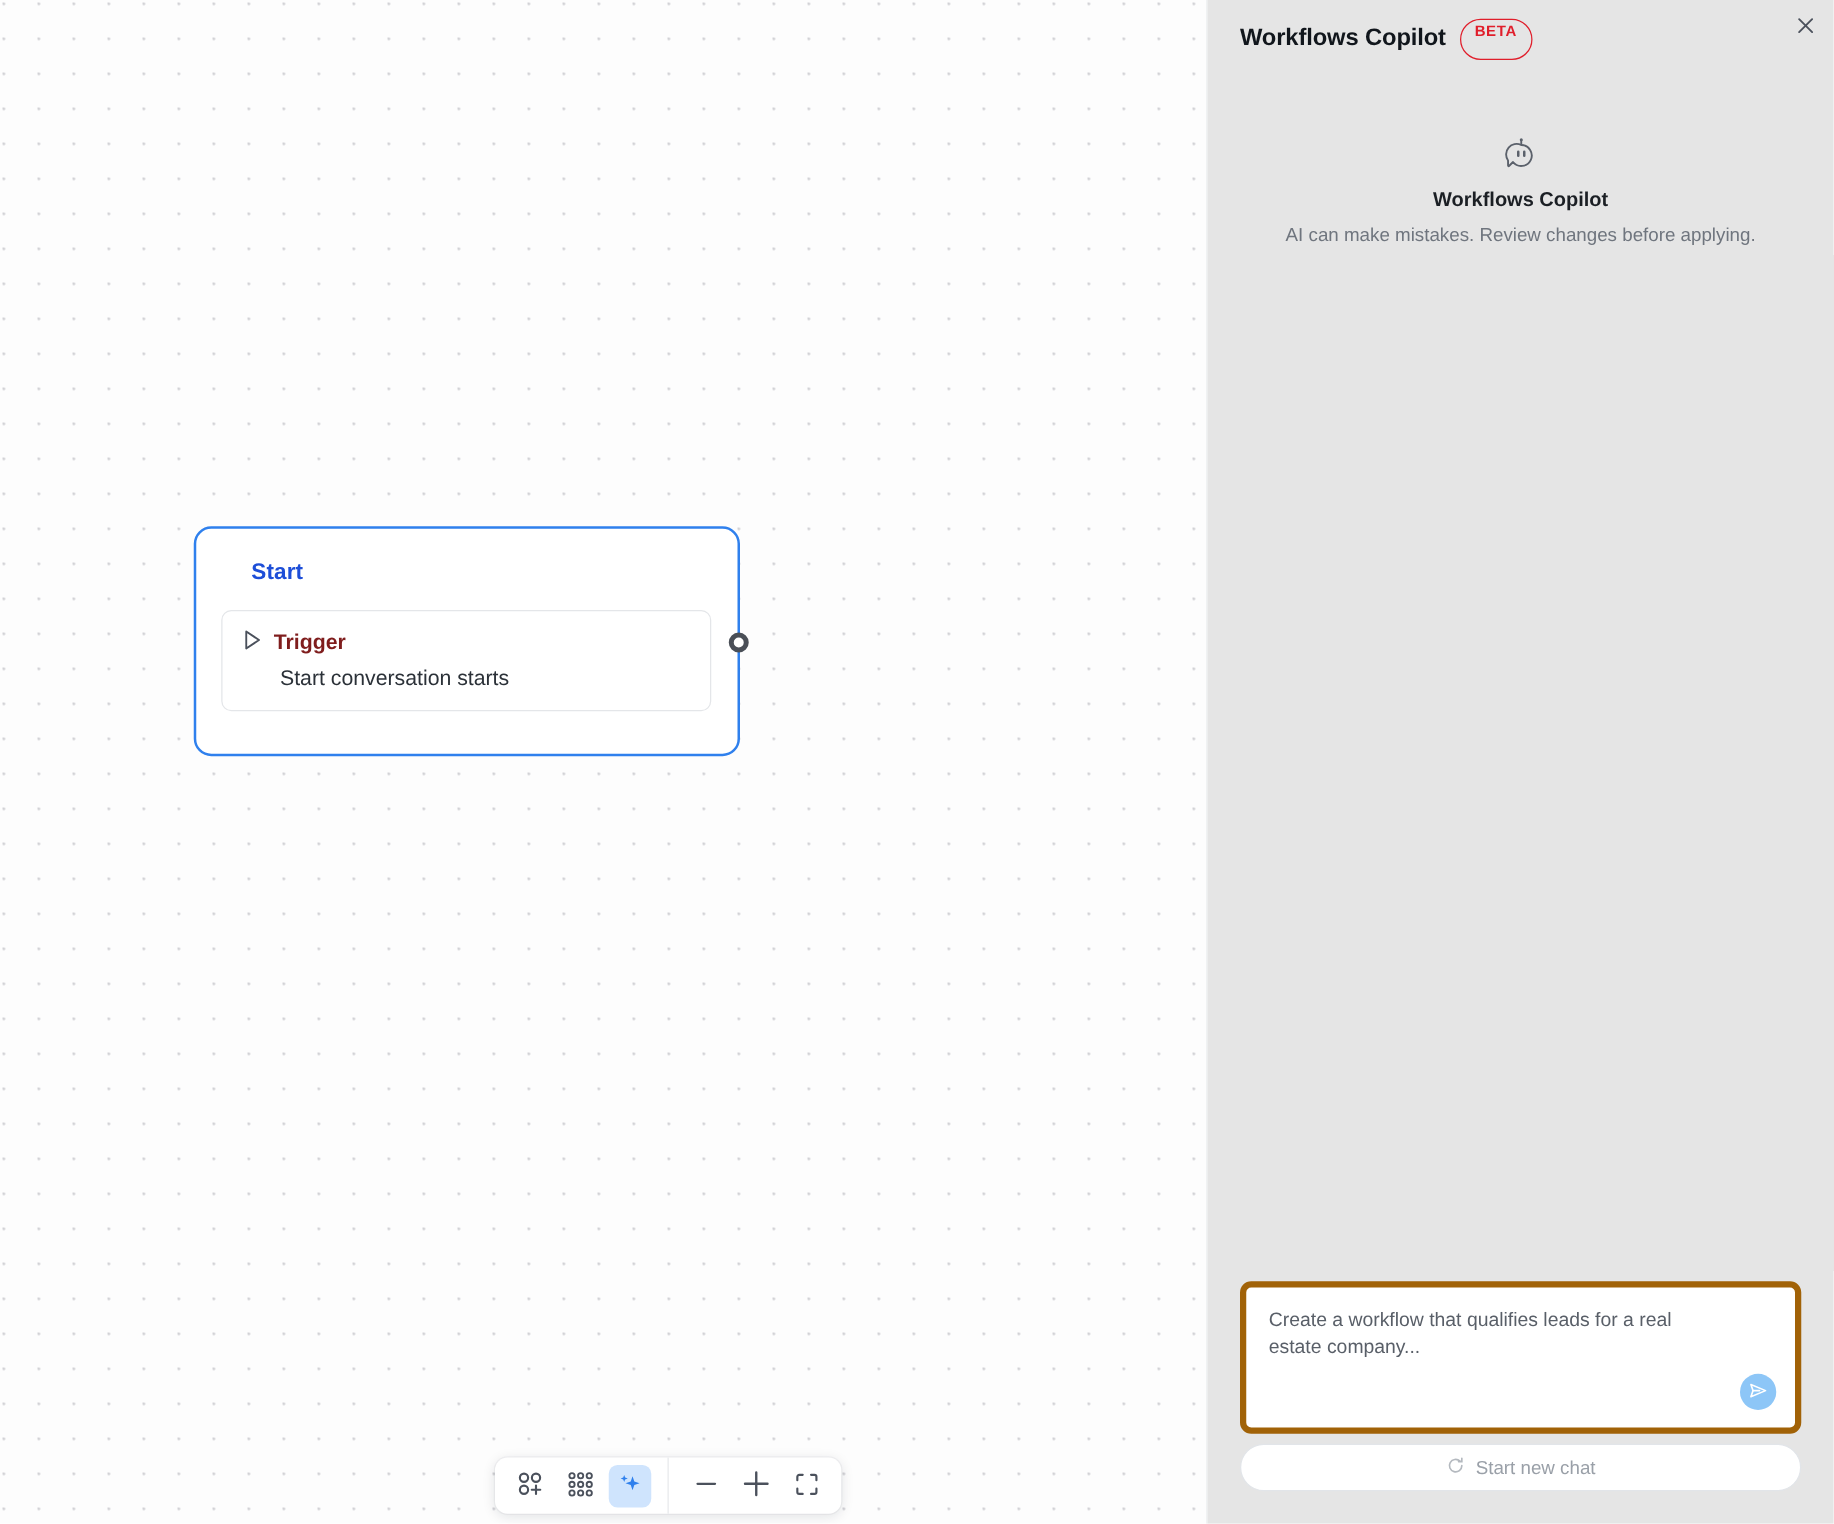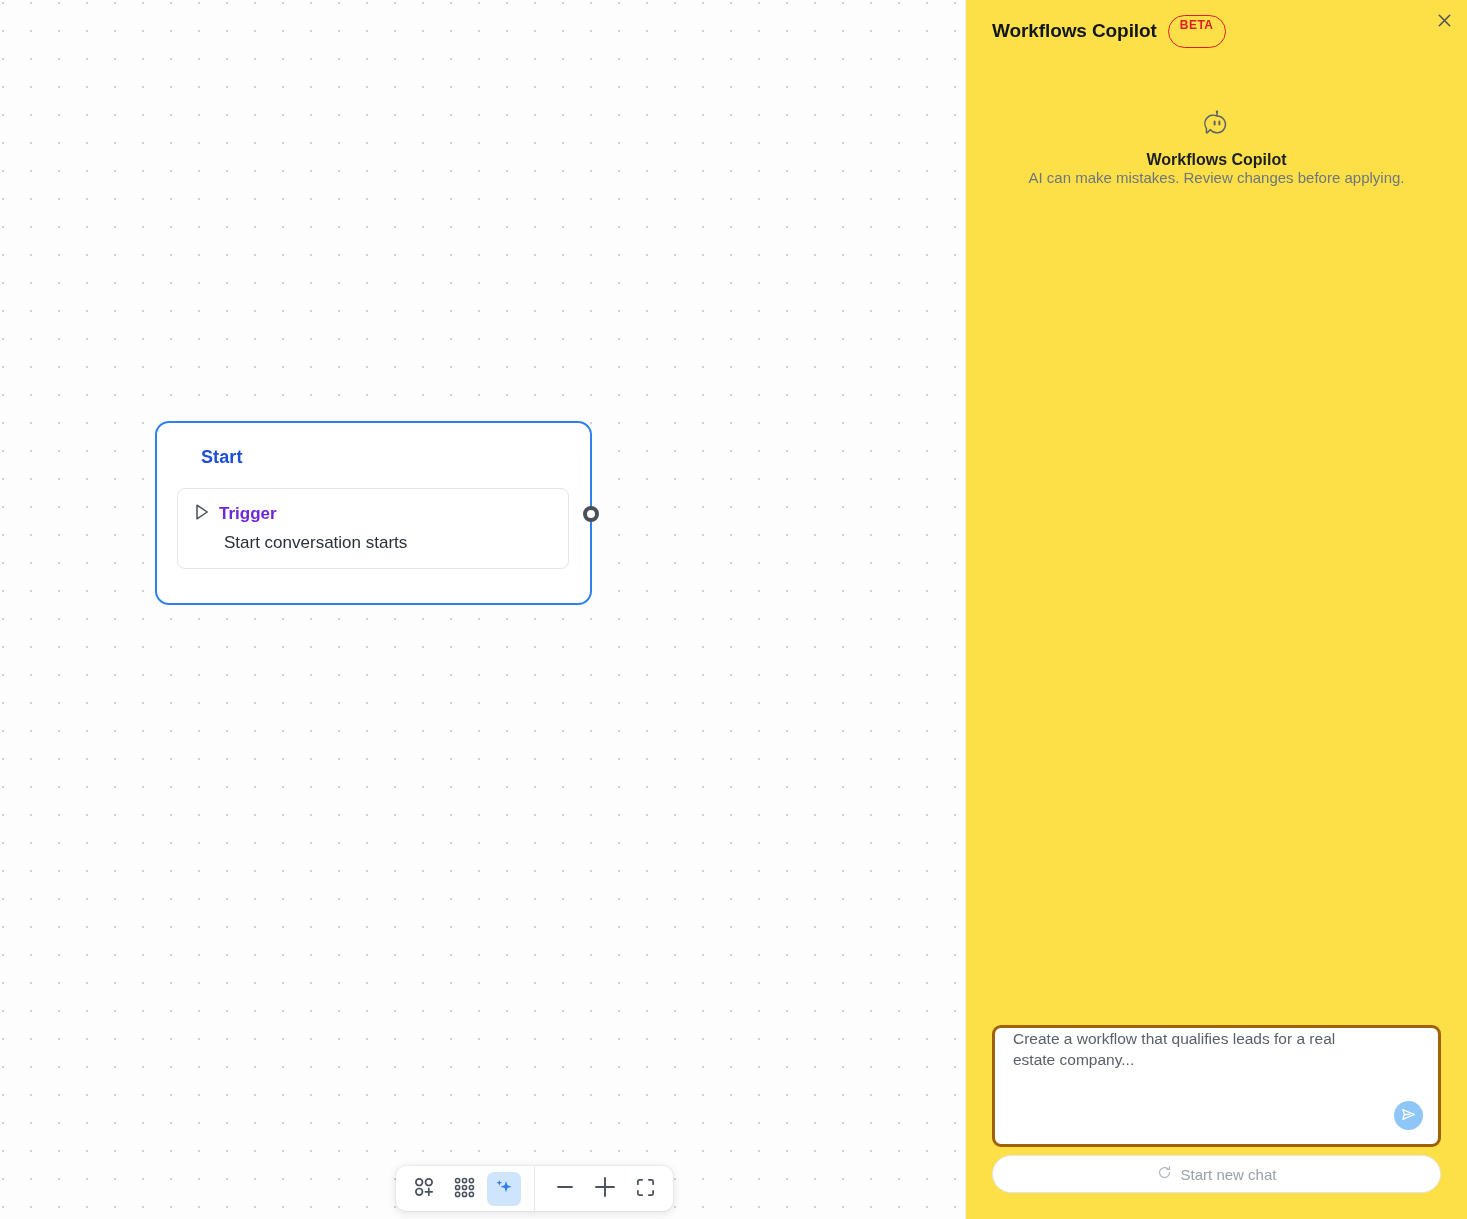--- a/index.html
+++ b/index.html
@@ -66,21 +66,21 @@
   .trigger-row {
     display: flex;
     align-items: center;
     gap: 9px;
     height: 26px;
   }
   .play-icon { display: block; }
   .trigger-label {
     font-size: 17px;
     font-weight: bold;
-    color: #6d28d9;
+    color: #7f1d1d;
   }
   .trigger-sub {
     margin-top: 6px;
     margin-left: 30px;
     font-size: 17px;
     color: #2b3138;
   }
 
   
   .connector {
@@ -126,21 +126,21 @@
     height: 45px;
     background: #e7e9ec;
     margin: 0 10px;
   }
 
   
   .sidebar {
     position: relative;
     width: 501px;
     height: 1219px;
-    background: #fde047;
+    background: #e5e5e5;
     display: flex;
     flex-direction: column;
   }
   .sb-header {
     position: relative;
     height: 62px;
     display: flex;
     align-items: center;
     padding: 0 26px;
     flex: none;
@@ -185,36 +185,37 @@
     padding: 0 30px;
   }
   .robot-icon { display: inline-block; color: #5b616b; }
   .empty-title {
     margin-top: 9px;
     font-size: 16px;
     font-weight: bold;
     color: #1b1f24;
   }
   .empty-sub {
+    margin-top: 10px;
     font-size: 15px;
     color: #6f757e;
   }
 
   
   .composer-wrap {
     margin-top: auto;
     padding: 0 26px 26px 26px;
   }
   .composer {
     position: relative;
     height: 122px;
-    border: 3px solid #a16207;
+    border: 5px solid #a16207;
     border-radius: 9px;
     background: #ffffff;
-    padding: 0 18px;
+    padding: 16px 18px;
   }
   .composer-text {
     font-size: 15.5px;
     line-height: 21px;
     color: #595f68;
     width: 368px;
     white-space: pre-wrap;
   }
   .send-btn {
     position: absolute;

